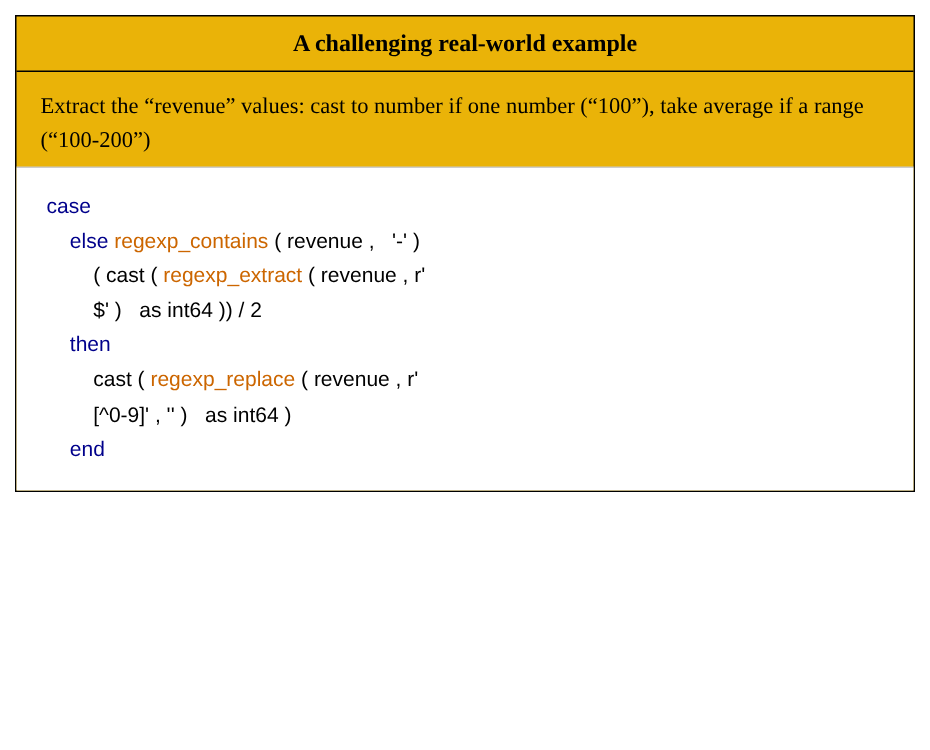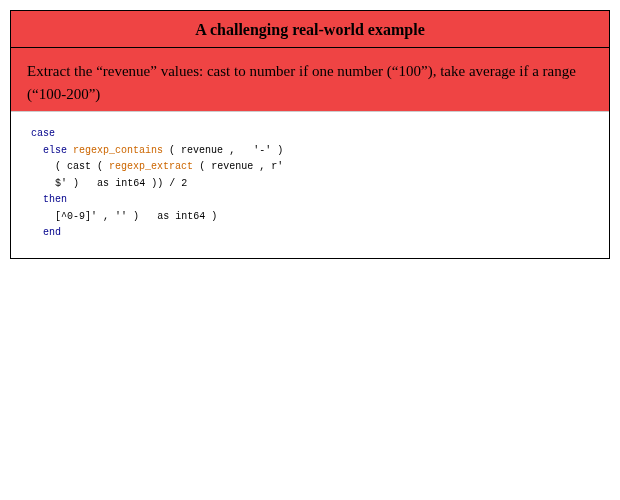--- a/index.html
+++ b/index.html
@@ -15,43 +15,43 @@
       font-family: serif;
       display: flex;
       align-items: flex-start;
       justify-content: center;
       padding: 10px;
     }
 
     .card {
       border: 1.5px solid #000;
       width: 600px;
-      background: #ef4444;
+      background: #eab308;
     }
 
     .card-title {
       text-align: center;
       font-weight: bold;
       font-size: 16px;
       padding: 10px 16px 8px;
       border-bottom: 1.5px solid #000;
       font-family: serif;
     }
 
     .description {
       font-family: serif;
       font-size: 15px;
       padding: 12px 16px 6px;
       line-height: 1.5;
       border-bottom: 1px solid #ccc;
     }
 
     .code-block {
-      font-family: Liberation Mono, monospace;
-      font-size: 10px;
+      font-family: Liberation Sans, sans-serif;
+      font-size: 14px;
       padding: 14px 20px 16px;
       line-height: 1.65;
       background: #fff;
       color: #000;
     }
 
     .kw {
       color: #00008b; 
     }
 
@@ -116,20 +116,30 @@
       <span> </span>
       <span>int64</span>
       <span>))</span>
       <span> / 2</span>
     </div>
 
     <div class="indent1">
       <span class="kw">then</span>
     </div>
 
+    <div class="indent2">
+      <span>cast</span>
+      <span>(</span>
+      <span class="fn">regexp_replace</span>
+      <span>(</span>
+      <span>revenue</span>
+      <span>,</span>
+      <span> </span>
+      <span>r'</span>
+    </div>
 
     <div class="indent2">
       <span>[^0-9]'</span>
       <span>,</span>
       <span> </span>
       <span>''</span>
       <span>)</span>
       <span>&nbsp;</span>
       <span>as</span>
       <span> </span>

